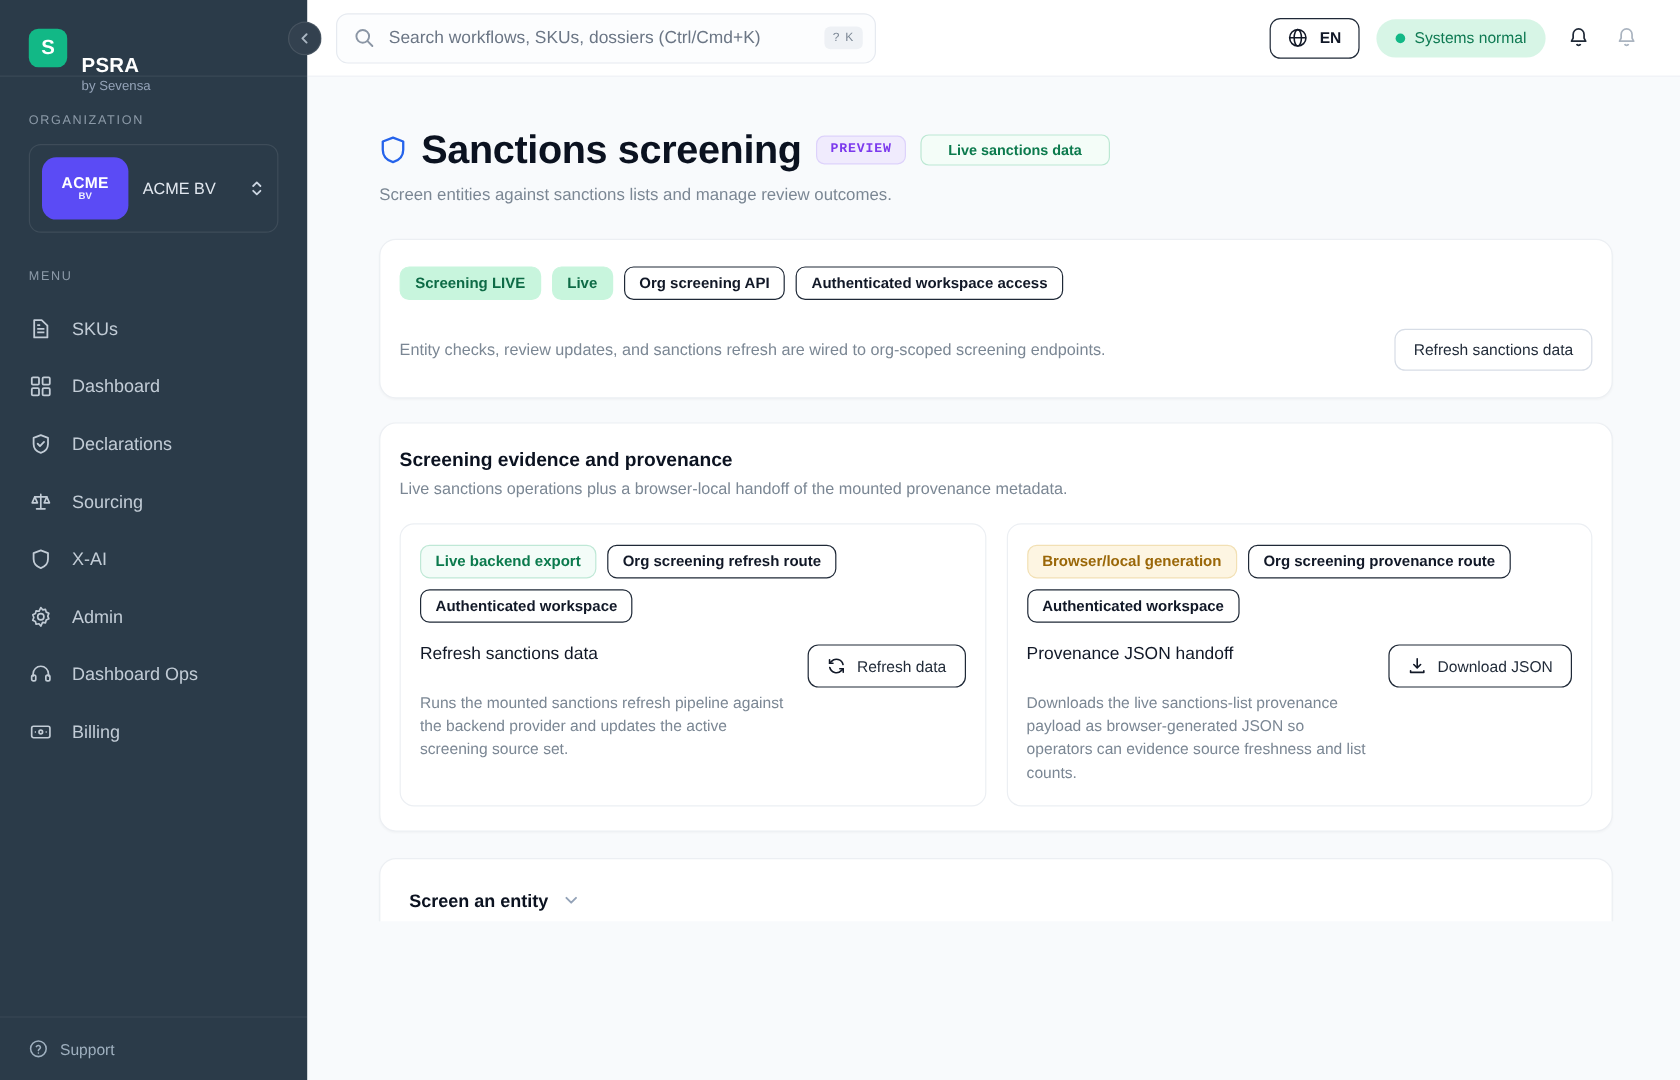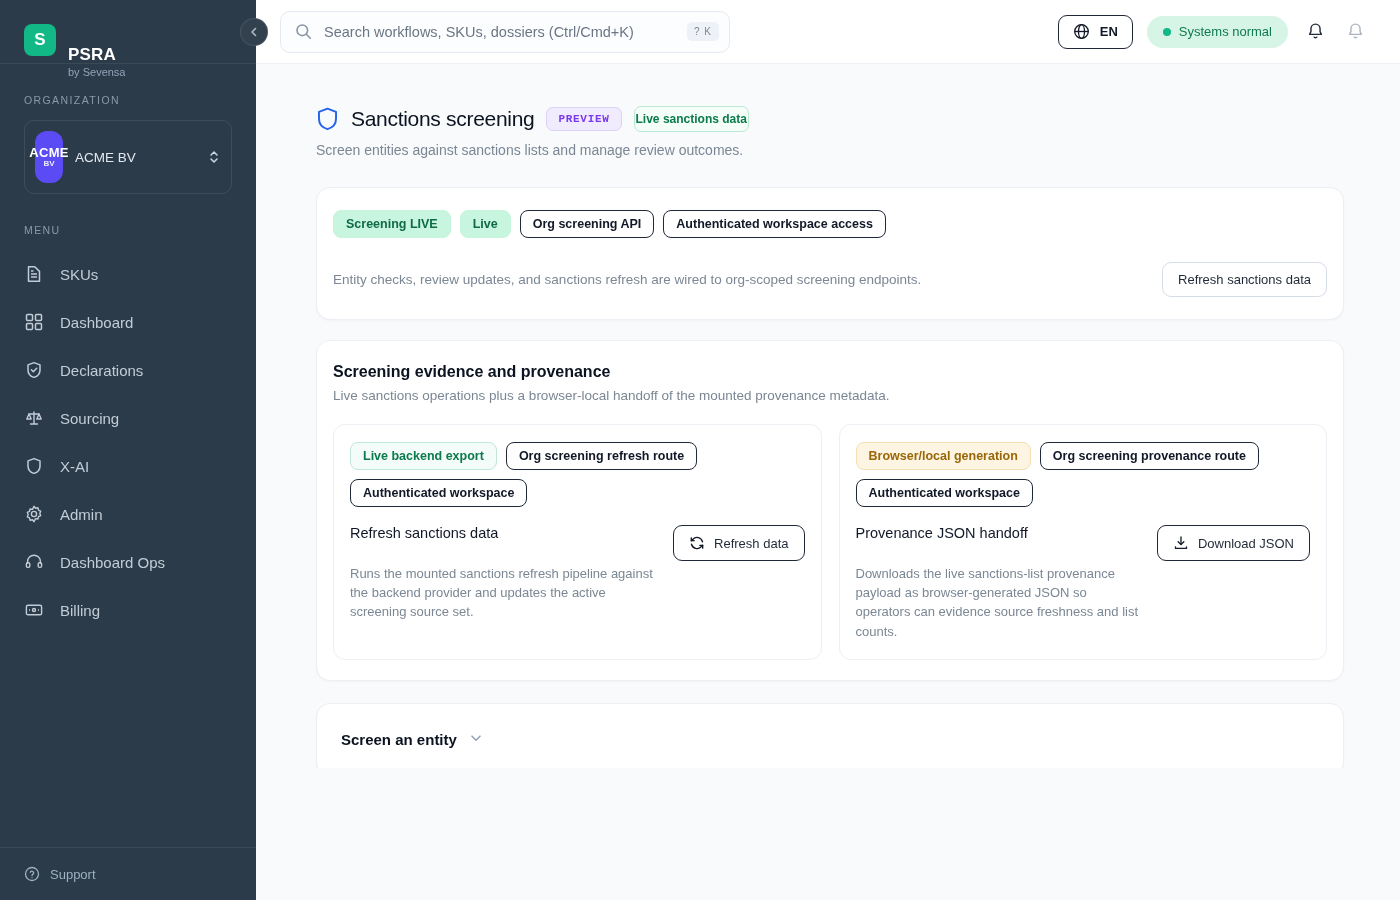--- a/index.html
+++ b/index.html
@@ -44,21 +44,21 @@
     font-size: 10.5px; letter-spacing: 1.4px; color: #8c9aa8;
     padding: 0 24px; text-transform: uppercase;
   }
   .org-label { margin-top: 30px; }
   .org-card {
     margin: 14px 24px 0 24px; padding: 10px;
     border: 1px solid rgba(255,255,255,.09); border-radius: 10px;
     display: flex; align-items: center; gap: 12px; cursor: pointer;
   }
   .org-avatar {
-    width: 28px; height: 52px; border-radius: 12px;
+    width: 72px; height: 52px; border-radius: 12px;
     background: #5b4bf5; color: #fff;
     display: flex; flex-direction: column; align-items: center; justify-content: center;
     line-height: 1.05;
   }
   .org-avatar .a1 { font-size: 13px; font-weight: 700; letter-spacing: .3px; }
   .org-avatar .a2 { font-size: 8px; font-weight: 600; opacity: .9; }
   .org-name { font-size: 13.5px; color: #e2e8f0; flex: 1; }
 
   .menu-label { margin-top: 30px; }
   .menu { margin-top: 14px; display: flex; flex-direction: column; }
@@ -108,29 +108,29 @@
     display: flex; align-items: center; gap: 8px;
     font-size: 13px; color: #0f7a53; cursor: pointer;
   }
   .status-dot { width: 8px; height: 8px; border-radius: 50%; background: #12b886; }
   .bell { width: 26px; height: 26px; display: flex; align-items: center; justify-content: center; cursor: pointer; }
 
   
   .content { flex: 1; overflow: hidden; padding: 42px 56px 0 60px; }
 
   .page-head { display: flex; align-items: center; gap: 12px; }
-  .page-title { font-size: 21px; font-weight: 400; color: #0b1220; letter-spacing: -.3px; }
+  .page-title { font-size: 33px; font-weight: 700; color: #0b1220; letter-spacing: -.3px; }
   .badge-preview {
     background: #f0ebfd; color: #7c3aed; border: 1px solid #ddd2fb;
     font-size: 11px; font-weight: 700; letter-spacing: .7px;
     padding: 5px 11px; border-radius: 7px; font-family: Liberation Mono, monospace;
   }
   .badge-live {
     background: #f4fdf8; color: #0b7a4d; border: 1px solid #bce8d3;
-    font-size: 12px; font-weight: 700; padding: 5px 1px; border-radius: 7px;
+    font-size: 12px; font-weight: 700; padding: 5px 22px; border-radius: 7px;
   }
   .page-sub { margin-top: 10px; font-size: 14px; color: #7b8794; }
 
   .card {
     background: #fff; border: 1px solid #eceff3; border-radius: 14px;
     box-shadow: 0 1px 2px rgba(16,24,40,.03);
   }
   .card-status { margin-top: 29px; padding: 22px 16px 22px 16px; }
   .chiprow { display: flex; flex-wrap: wrap; gap: 9px; }
   .chip {

